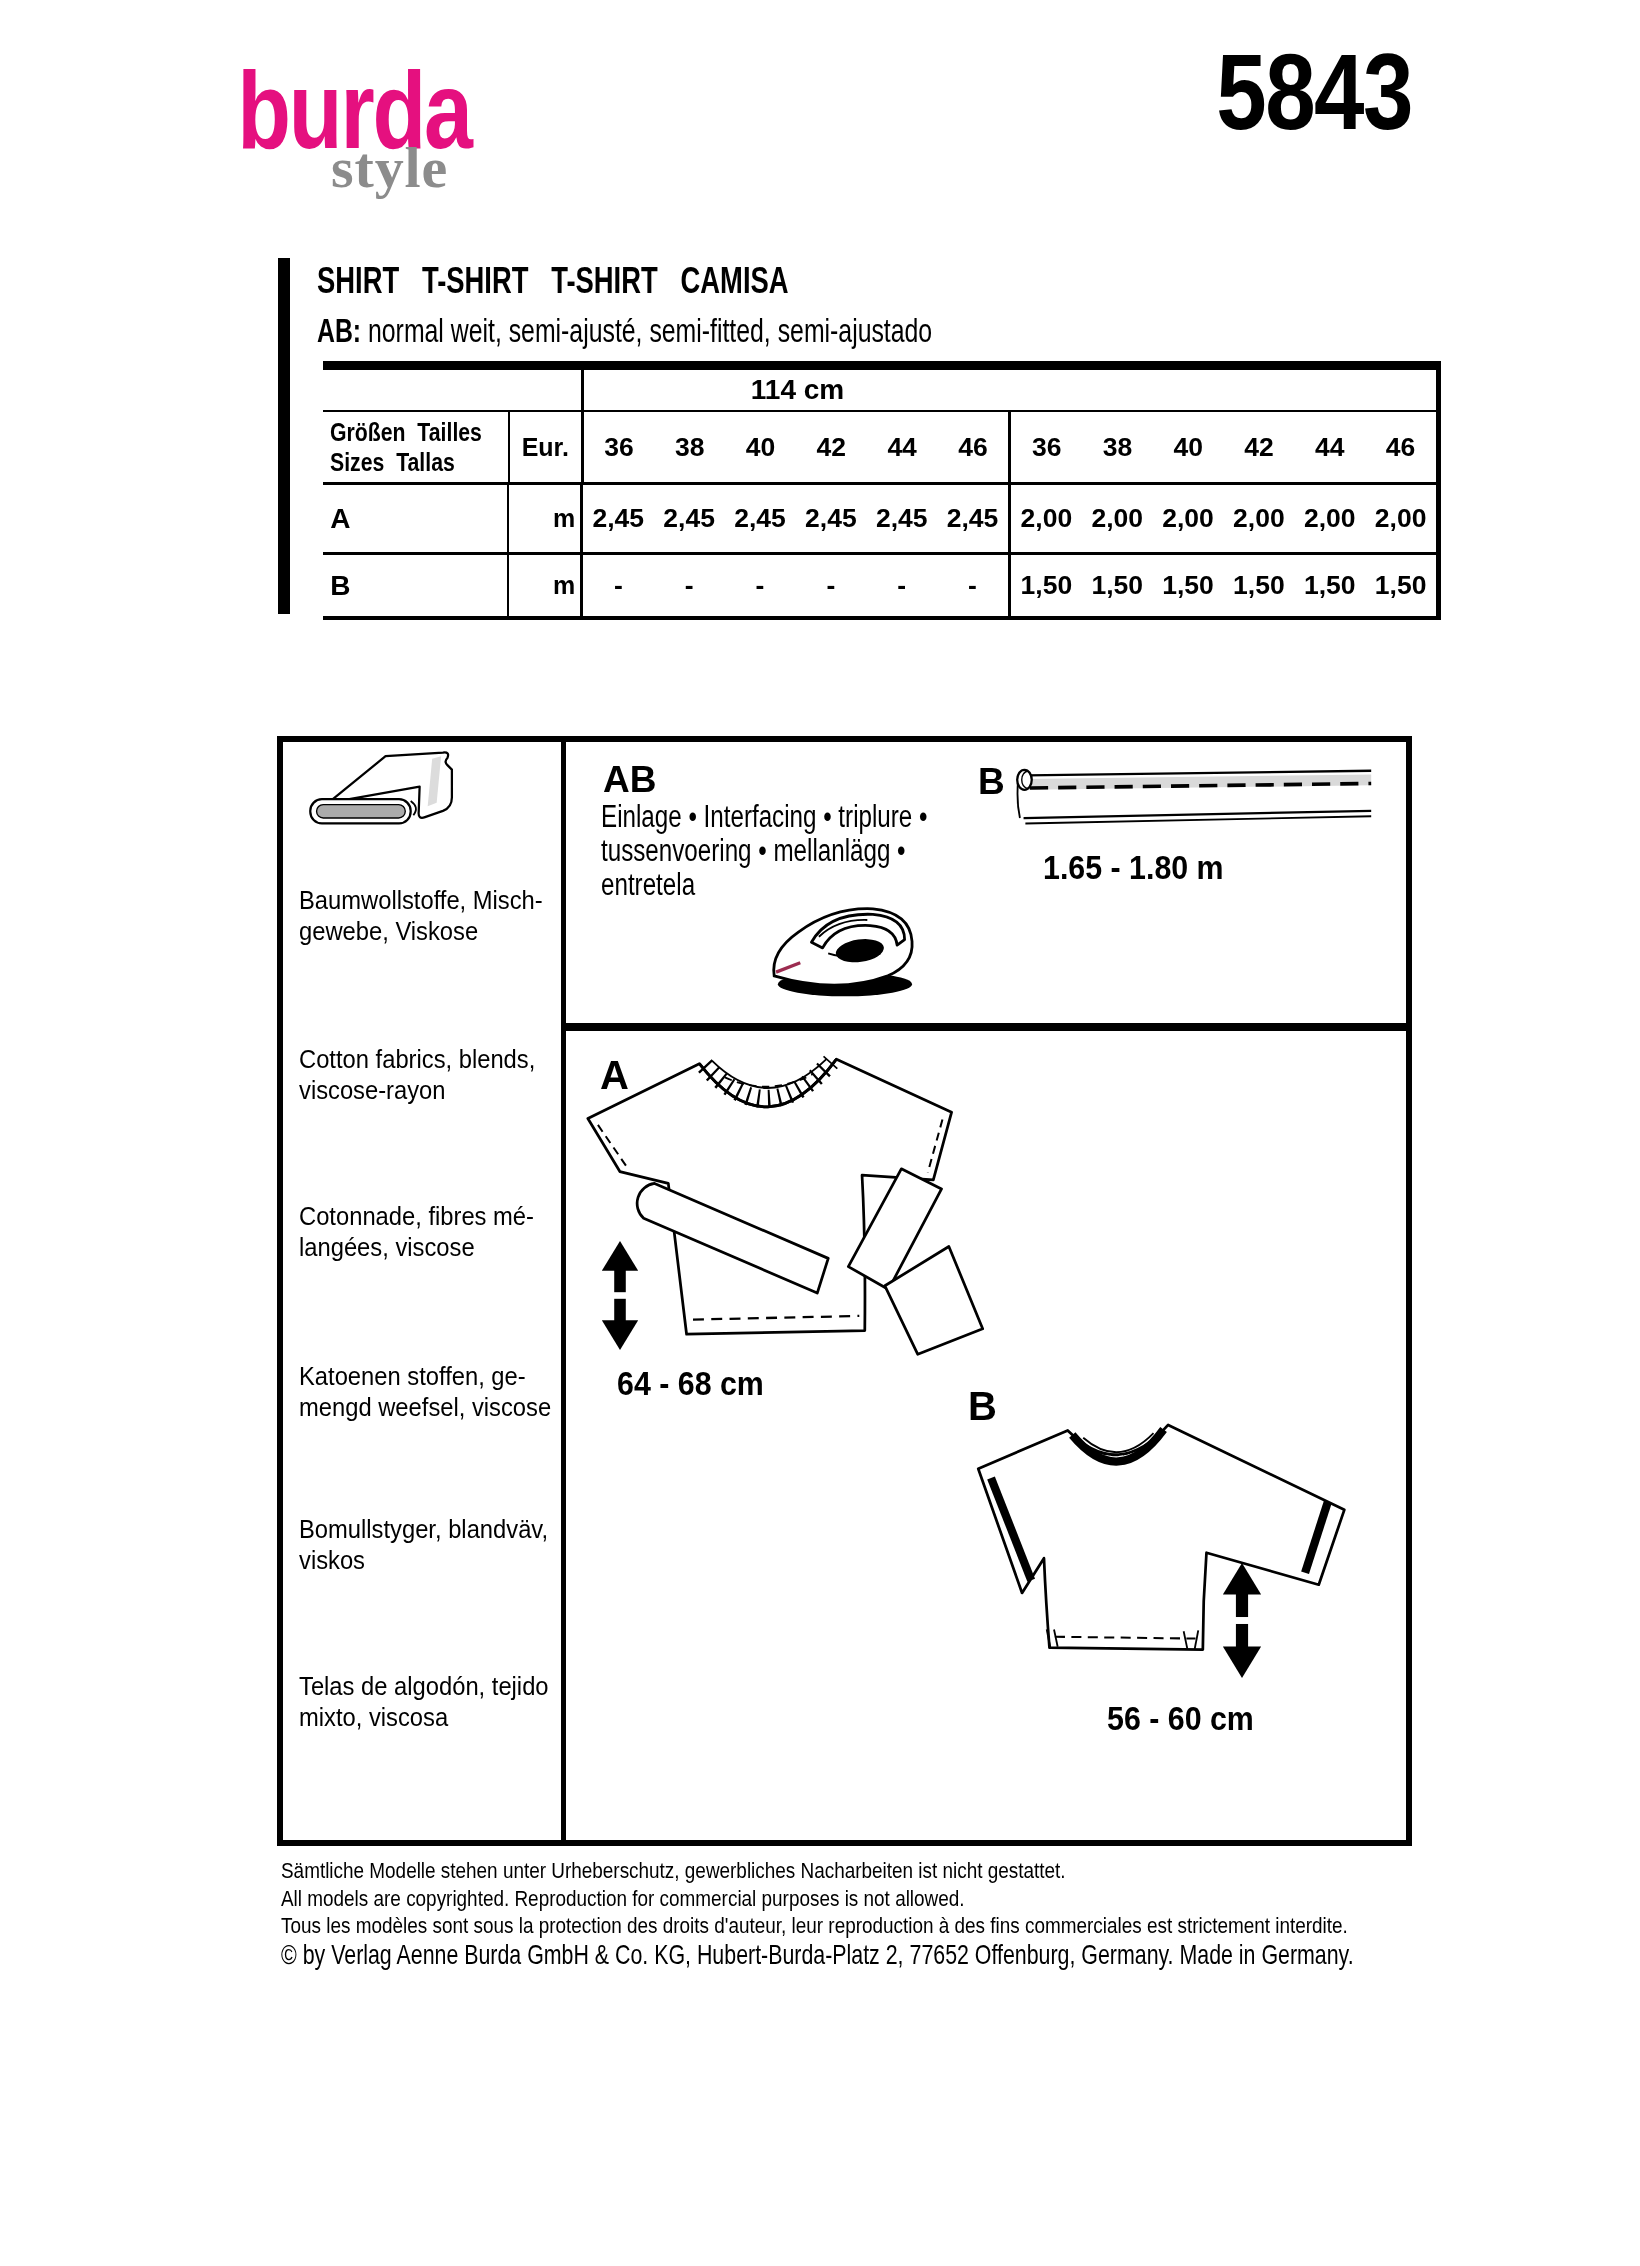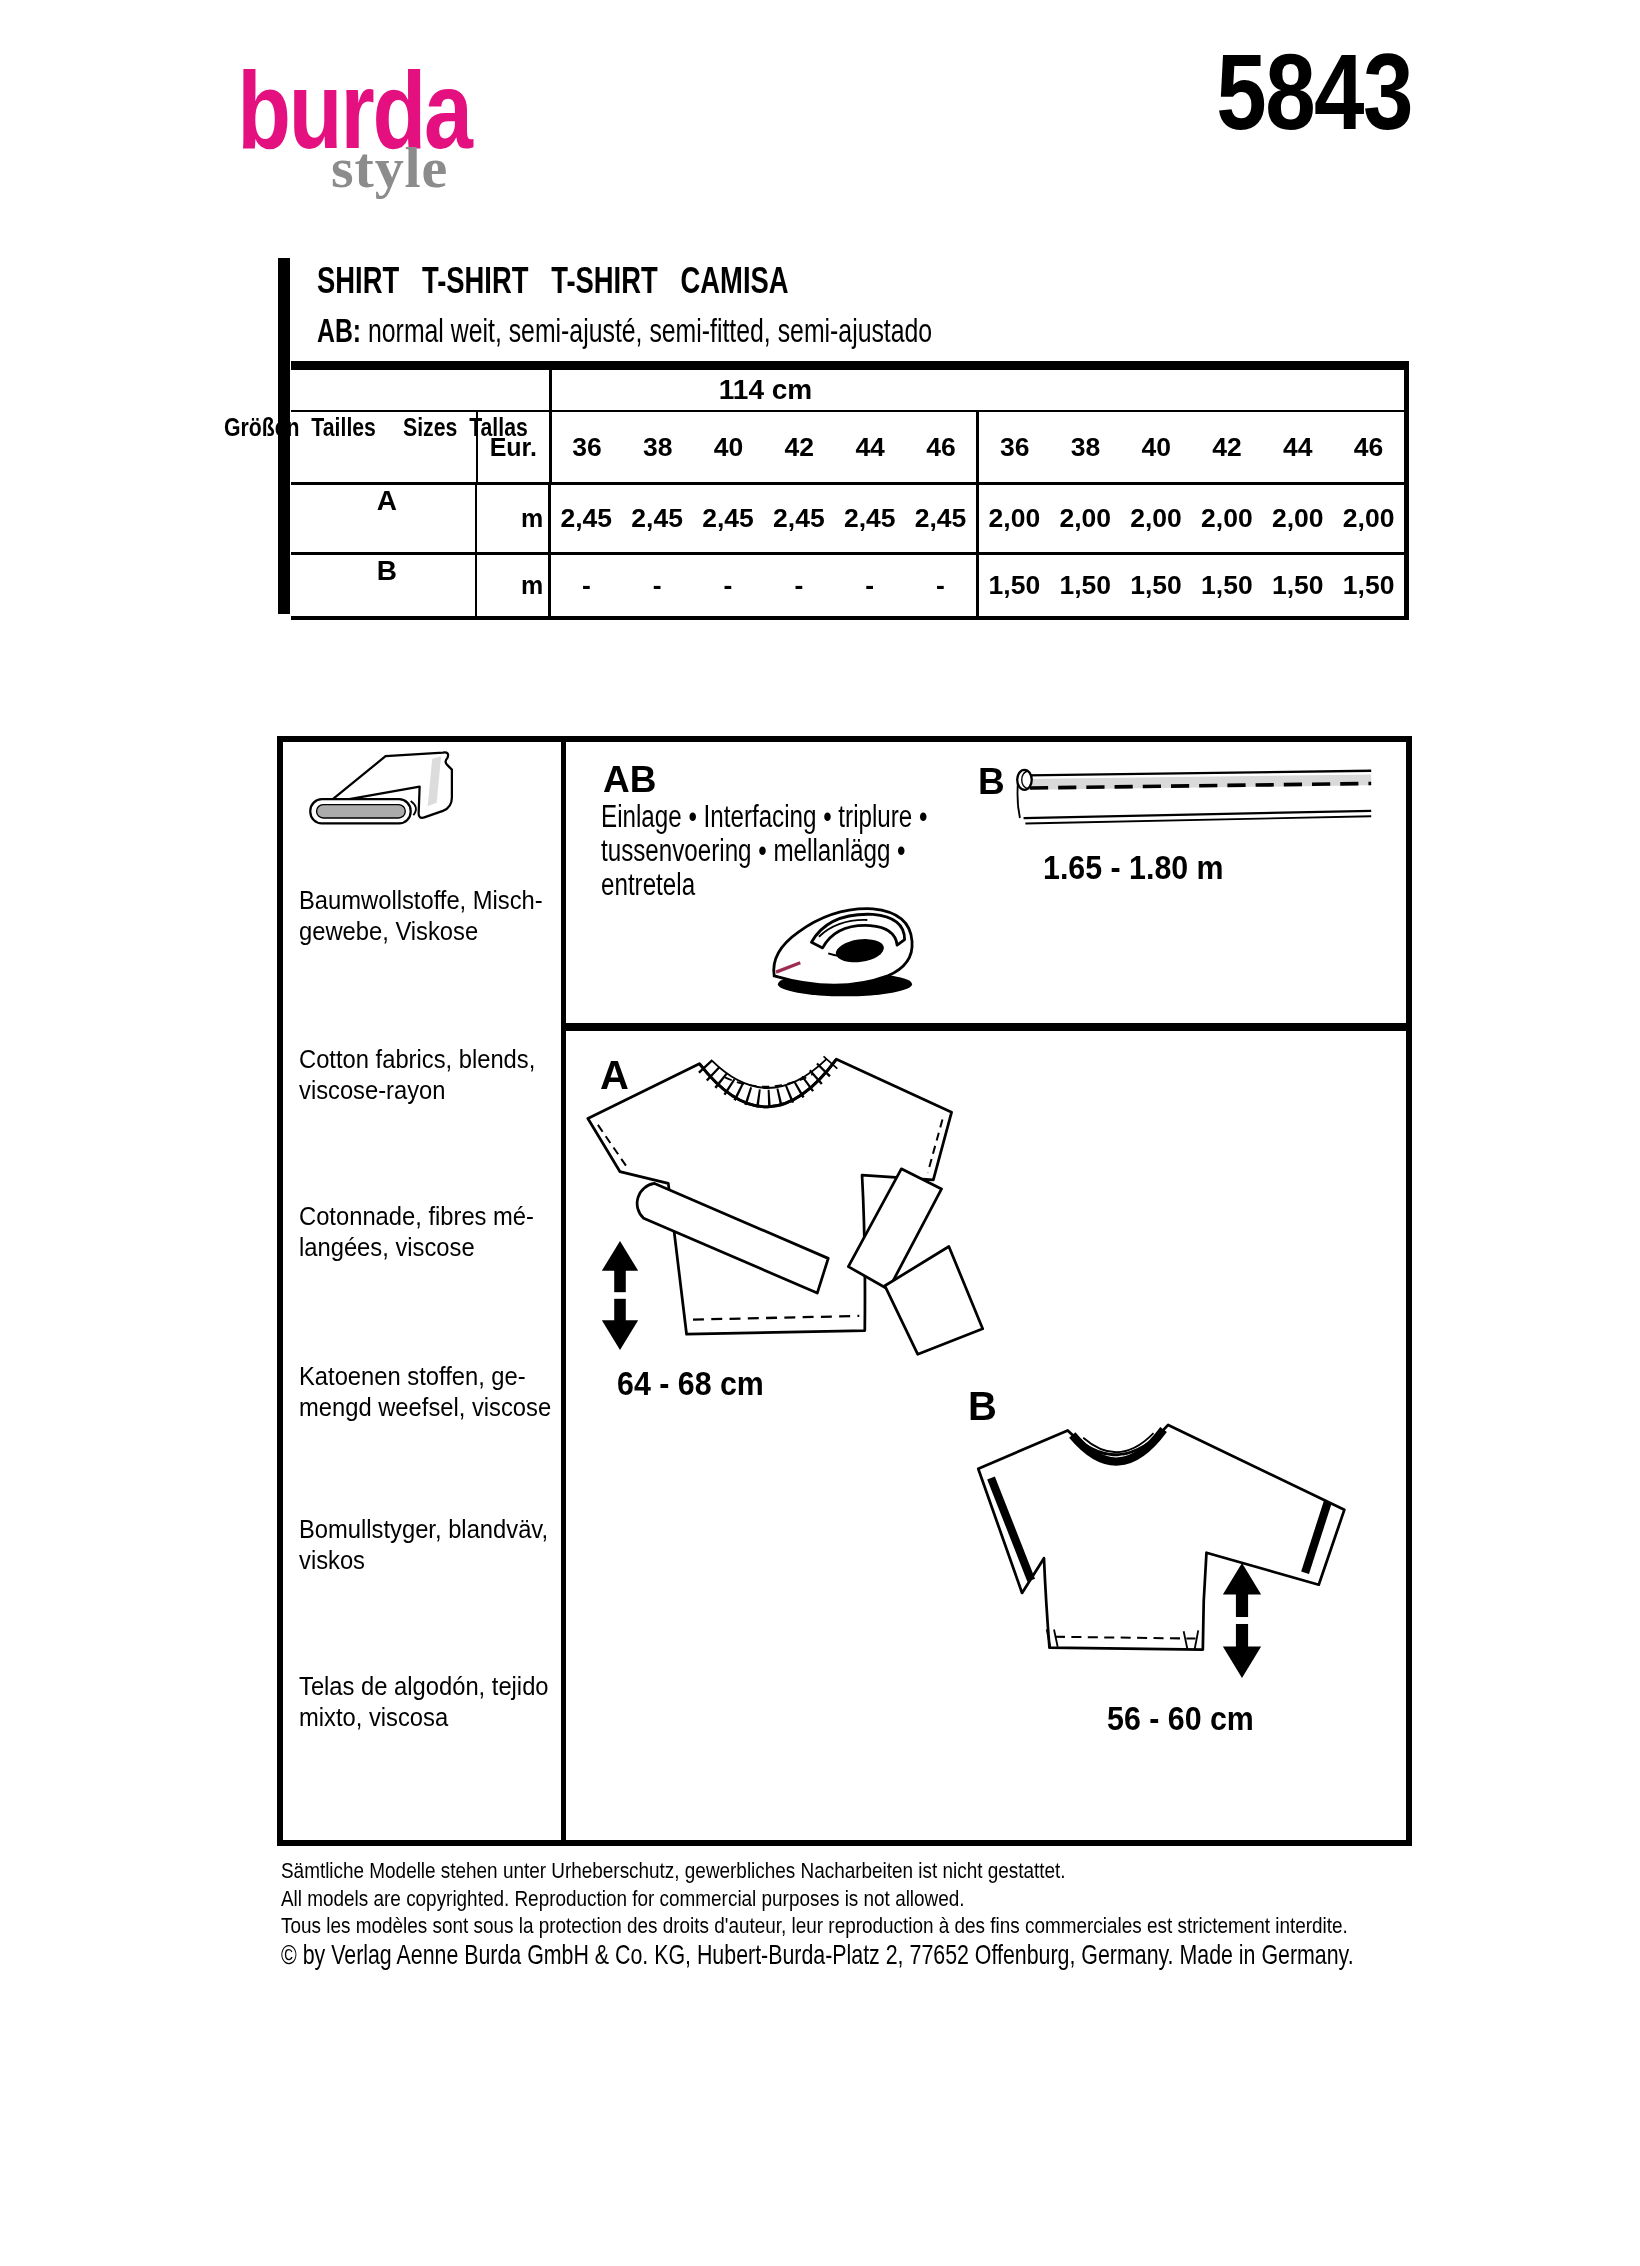--- a/index.html
+++ b/index.html
@@ -16,32 +16,32 @@
               font-weight:bold;line-height:1;letter-spacing:0.9px;text-align:right;}
   .pattern-number{left:1133px;top:38px;width:279px;text-align:right;font-size:108px;
               font-weight:bold;line-height:1;transform:scaleX(0.84);transform-origin:100% 0;letter-spacing:-1.8px;}
 
   
   .title-bar{left:278px;top:258px;width:12px;height:356px;background:#000;}
   .pattern-title{left:317px;top:262px;font-size:37px;font-weight:bold;transform:scaleX(0.74);line-height:1;}
   .fit-line{left:317px;top:312px;font-size:34px;transform:scaleX(0.73);line-height:1.1;}
 
   
-  .yardage{left:291px;top:361px;width:1118px;}
+  .yardage{left:291px;top:361px;width:1118px;padding-left:32px;}
   .t-topbar{height:9.1px;background:#000;}
   .t-row{display:flex;box-sizing:border-box;border-right:5.5px solid #000;}
   .t-row > div{box-sizing:border-box;}
   .t-row1{height:42px;border-bottom:2.7px solid #000;}
   .t-row2{height:73px;border-bottom:3.7px solid #000;}
   .t-rowA{height:70px;border-bottom:3.7px solid #000;}
   .t-rowB{height:65px;border-bottom:4.6px solid #000;}
   .corner{width:258px;}
   .cmcell{width:430px;border-left:3.7px solid #000;display:flex;align-items:center;justify-content:center;
           font-size:28px;font-weight:bold;}
-  .lblcell{width:185px;padding-left:7.3px;display:flex;flex-direction:row;justify-content:center;font-weight:bold;}
+  .lblcell{width:185px;padding-left:7.3px;display:flex;flex-direction:column;justify-content:center;font-weight:bold;}
   .sizehdr{font-size:25px;line-height:1.2;transform:scaleX(0.85);transform-origin:0 50%;white-space:pre;}
   .viewlbl{font-size:28px;}
   .eurcell{width:73px;border-left:2.7px solid #000;display:flex;align-items:center;justify-content:center;
            font-size:25px;font-weight:bold;}
   .unitcell{justify-content:flex-end;padding-right:4.6px;}
   .grp{width:430px;border-left:3.7px solid #000;display:flex;}
   .grp .c{flex:1;display:flex;align-items:center;justify-content:center;font-size:26.5px;font-weight:bold;}
 
   
   .main-box{left:277px;top:736px;width:1135px;height:1110px;border:6.4px solid #000;box-sizing:border-box;}

